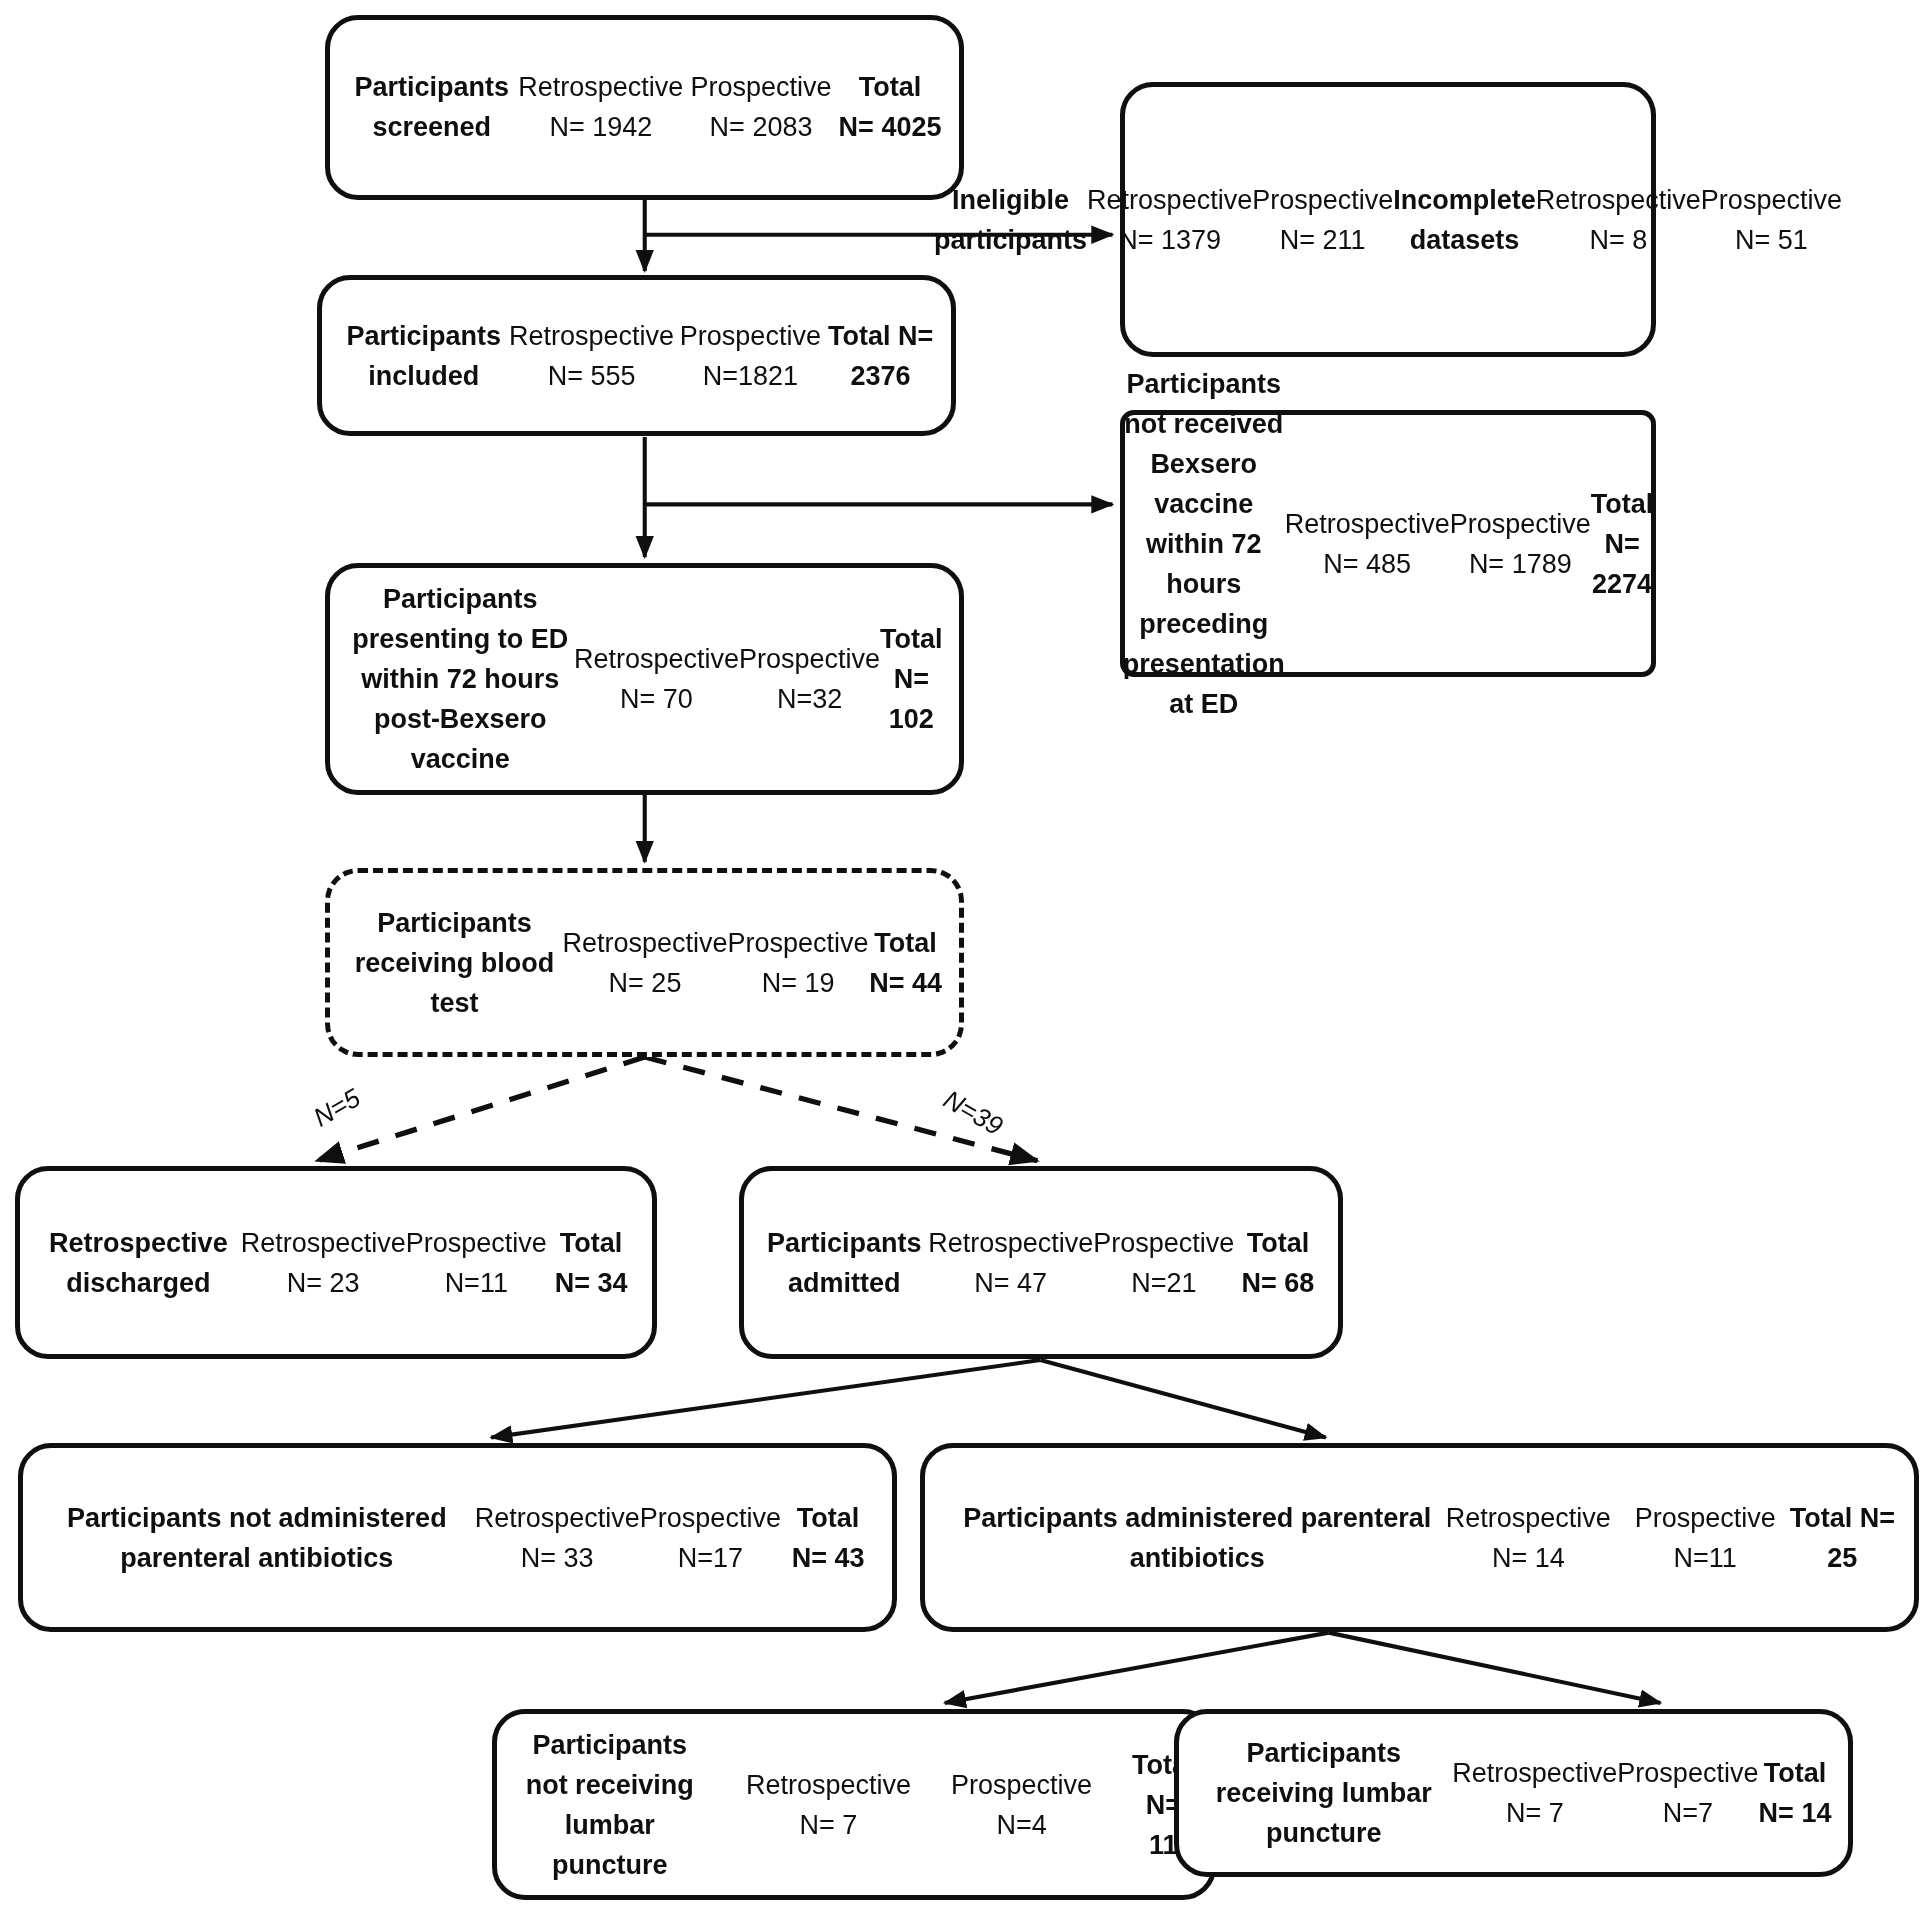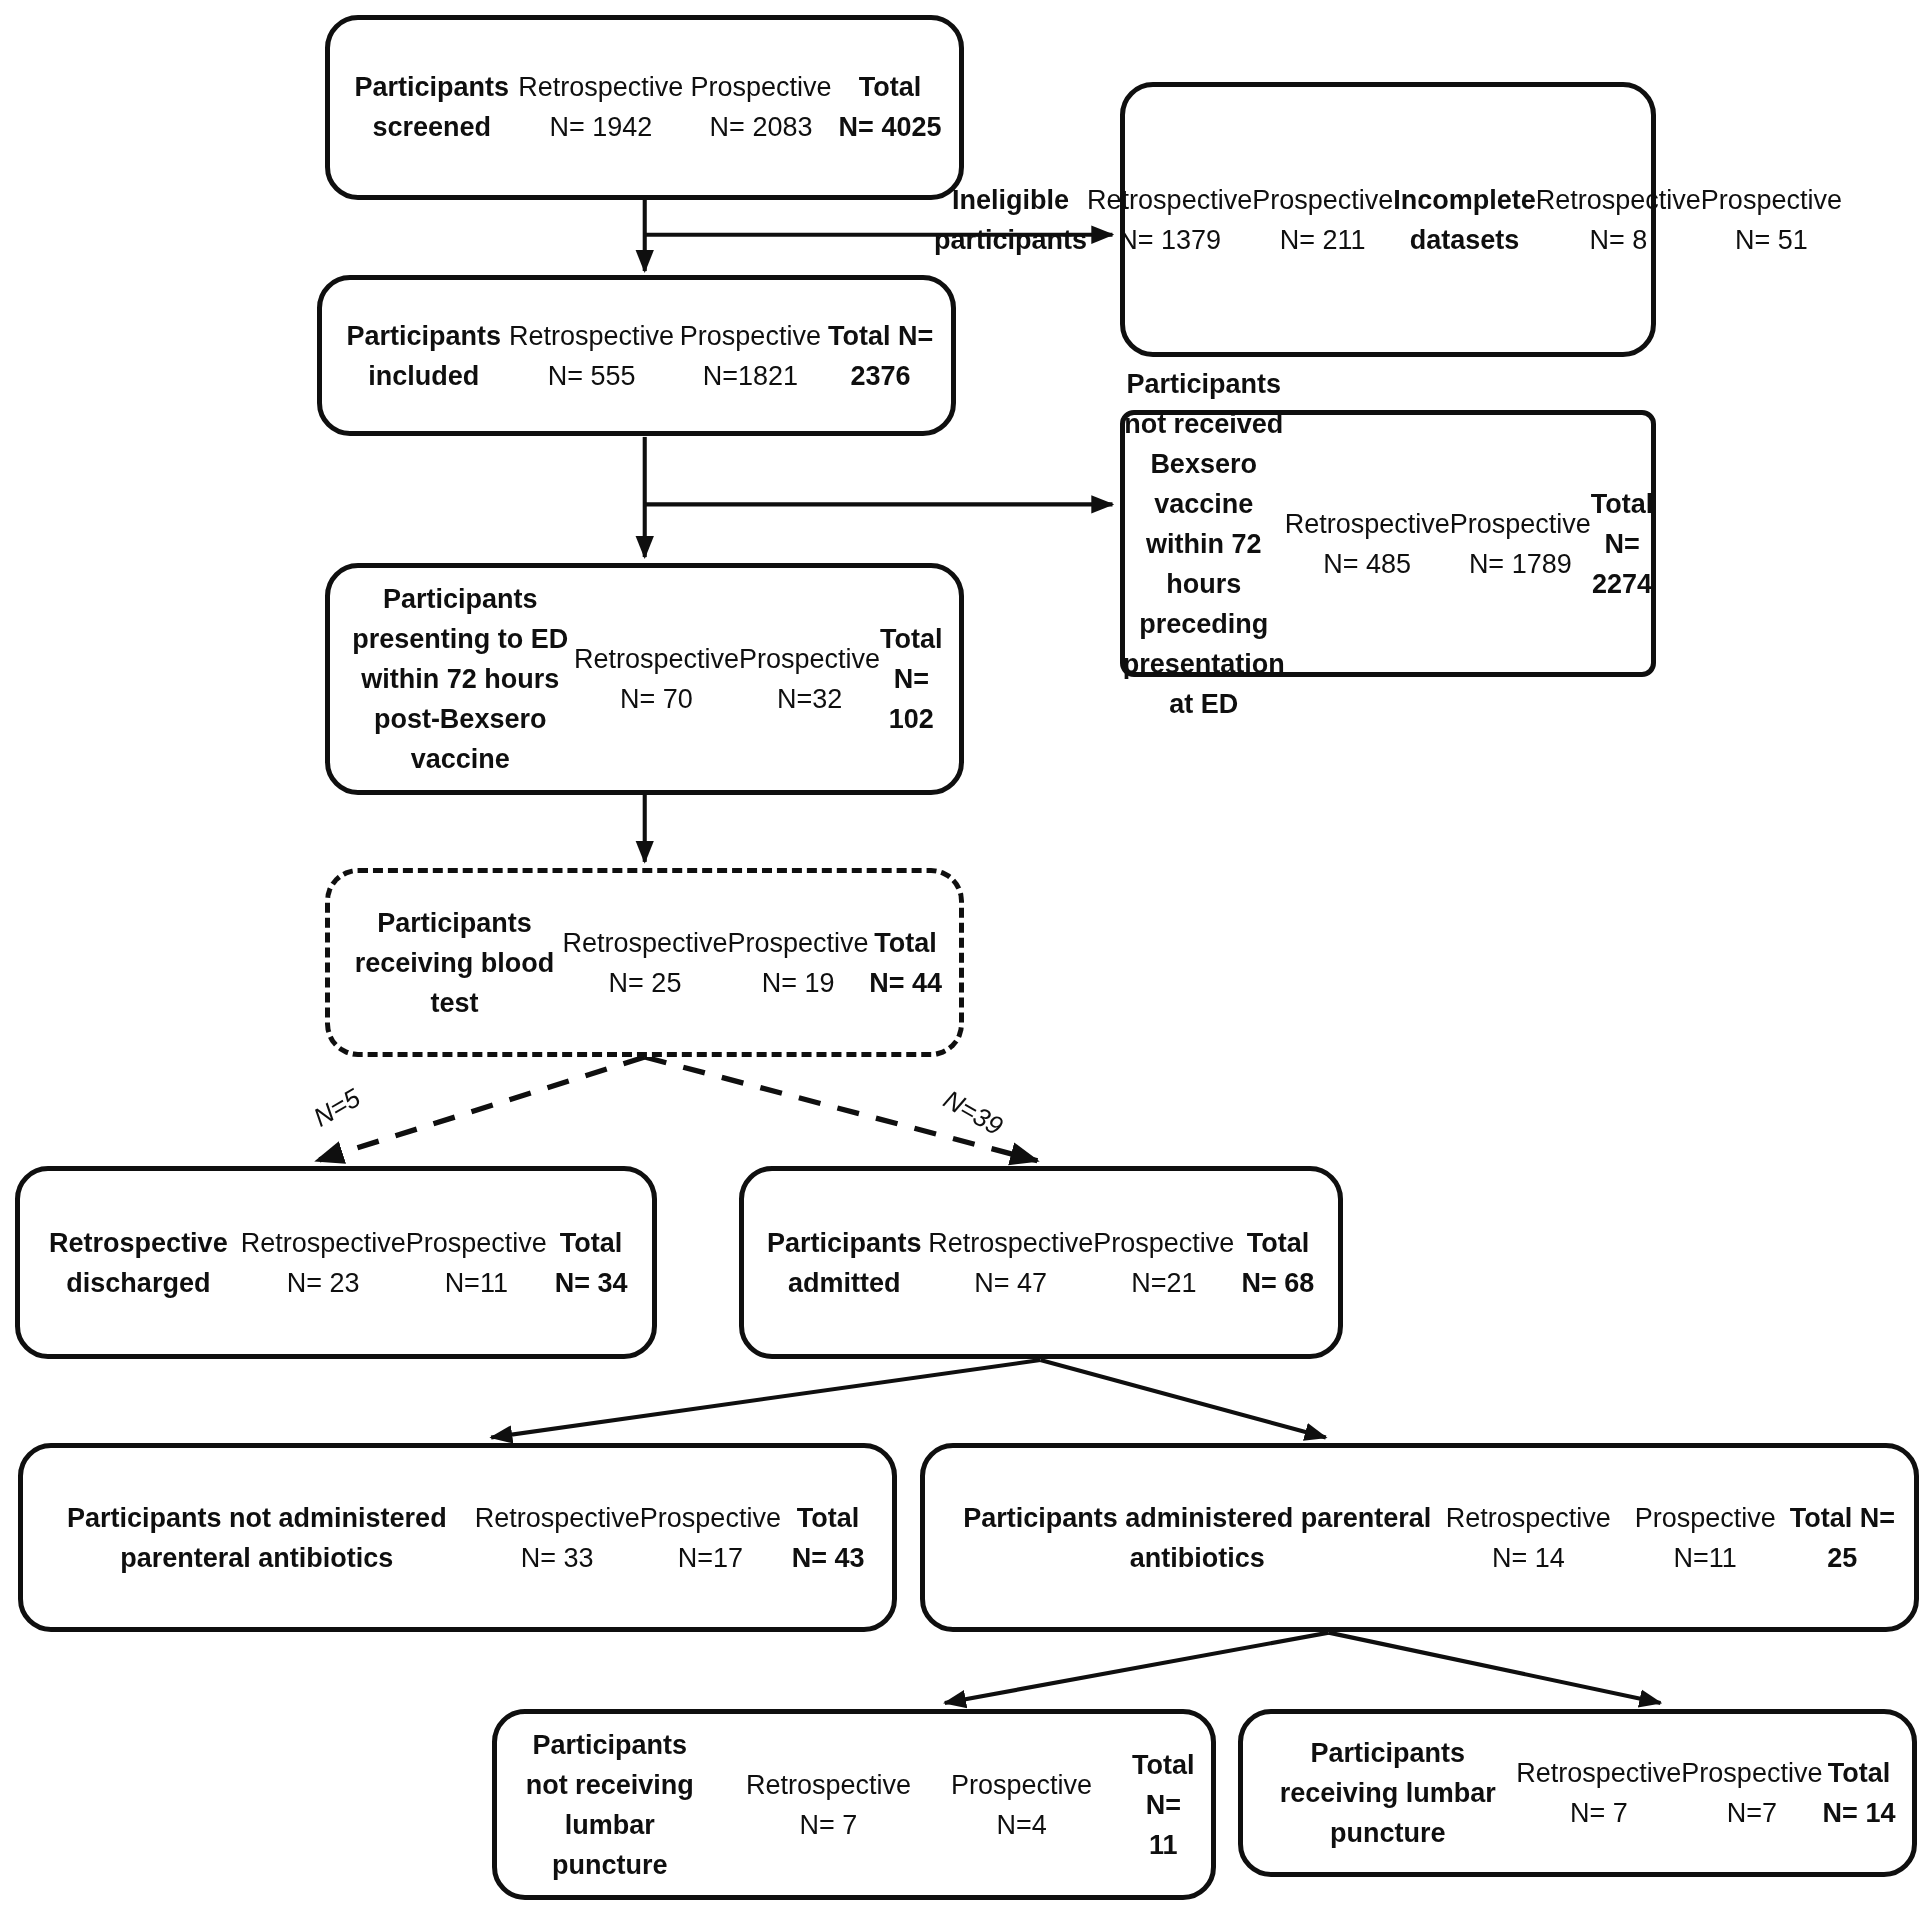--- a/index.html
+++ b/index.html
@@ -140,21 +140,21 @@
     <div class="line total">Total N= 25</div>
   </div>
 
   <div class="box" style="left:492px;top:1709px;width:724px;height:191px;gap:40px;">
     <div class="line title">Participants not receiving lumbar puncture</div>
     <div class="line">Retrospective N= 7</div>
     <div class="line">Prospective N=4</div>
     <div class="line total">Total N= 11</div>
   </div>
 
-  <div class="box" style="left:1238px;top:1709px;width:679px;height:168px;">
+  <div class="box" style="left:1174px;top:1709px;width:679px;height:168px;">
     <div class="line title">Participants receiving lumbar puncture</div>
     <div class="line">Retrospective N= 7</div>
     <div class="line">Prospective N=7</div>
     <div class="line total">Total N= 14</div>
   </div>
 
 </div>
 
 
 </body></html>

